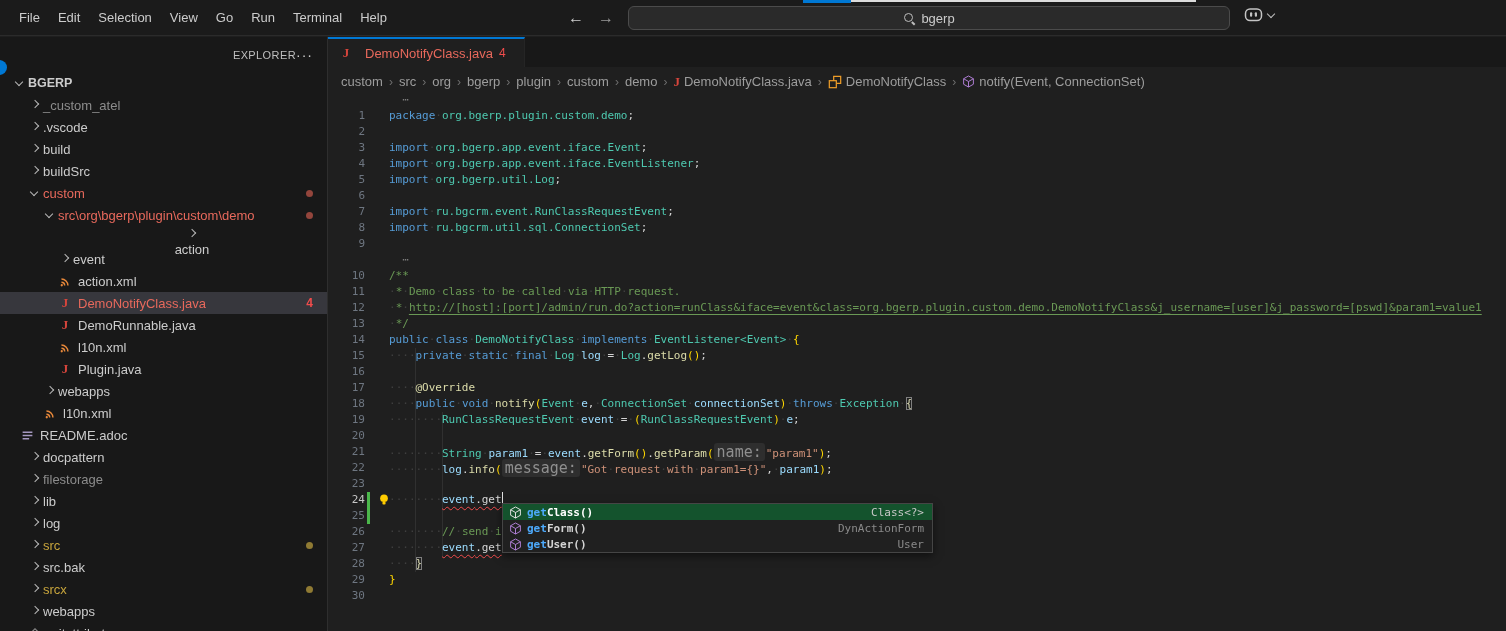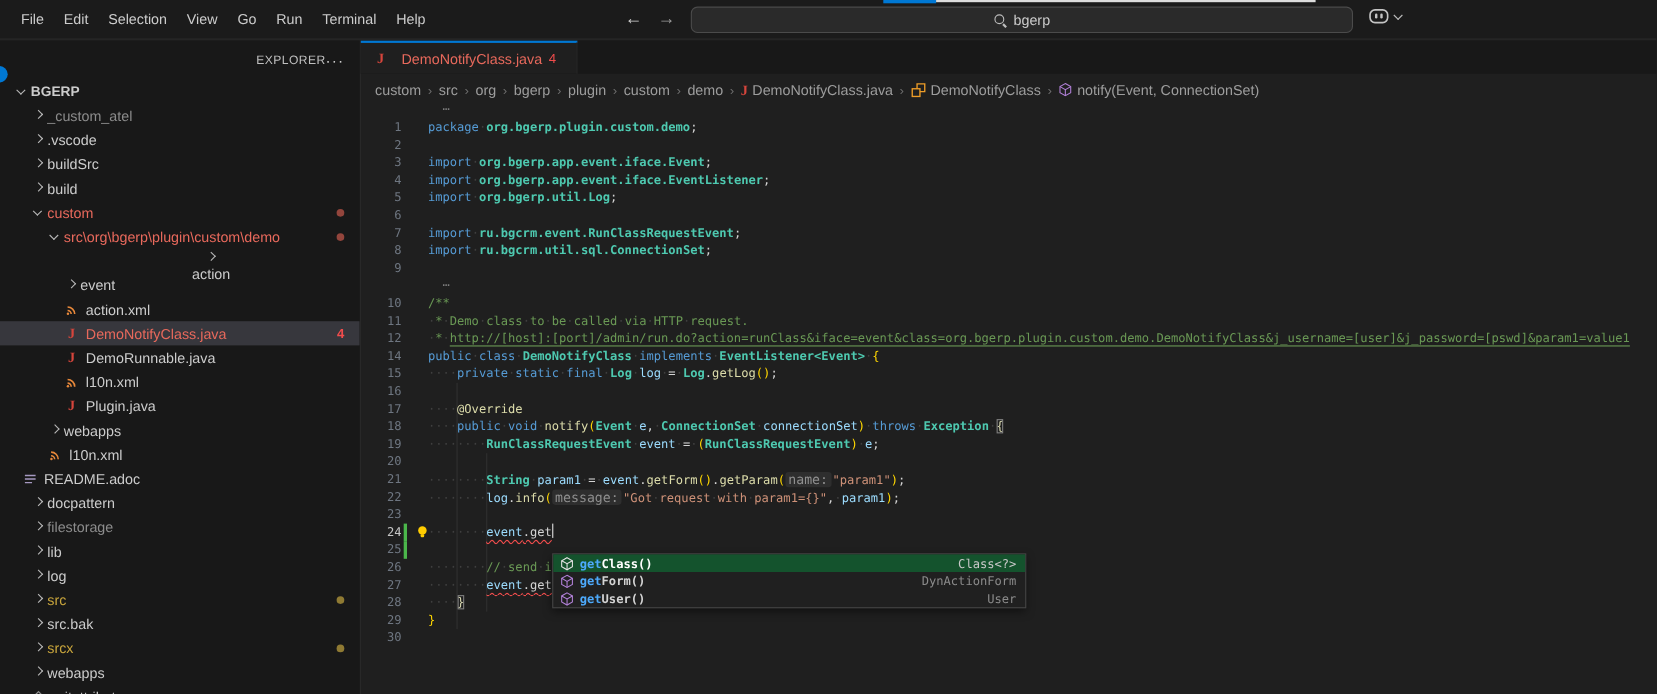--- a/index.html
+++ b/index.html
@@ -76,34 +76,34 @@
   .code { position:relative; flex:1; overflow:hidden; font-family:"DejaVu Sans Mono", monospace; font-size:11px; }
   .code-inner { margin-top:-4px; }
   .code-row { position:relative; height:16px; line-height:16px; white-space:pre; display:flex; }
   .ln { width:37px; flex:0 0 37px; text-align:right; color:#6e7681; user-select:none; }
   .ln.active { color:#c6c6c6; }
   .ctext { margin-left:24px; white-space:pre; }
   .code-row.changed::before { content:""; position:absolute; left:39px; top:0; width:3px; height:16px; background:#4bb74b; }
   .guide { position:absolute; width:1px; background:#303030; z-index:0; }
 
   .tok.kw    { color:#569cd6; }
-  .tok.type  { color:#4ec9b0;font-weight:bold; }
+  .tok.type  { color:#4ec9b0; }
   .tok.fn    { color:#dcdcaa; }
   .tok.var   { color:#9cdcfe; }
   .tok.str   { color:#ce9178; }
   .tok.com   { color:#6a9955; }
   .tok.comlink { color:#6a9955; text-decoration:underline; text-underline-offset:3px; }
   .tok.punct { color:#d4d4d4; }
   .tok.paren { color:#ffd700; }
   .tok.brace1{ color:#ffd700; }
   .tok.bracebox { color:#d8d8b0; outline:1px solid #7f7f7f; outline-offset:-1px; }
   .tok.anno  { color:#dcdcaa; }
   .tok.dim   { color:#7c7c7c; padding-left:2ch; }
   .tok.err   { text-decoration:underline wavy #f14c4c 1px; text-underline-offset:3px; }
-  .tok.inlay { background:#2e2e2e; color:#8f8f8f; border-radius:3px; padding:0 3px; margin-right:1px; font-size:12px; }
+  .tok.inlay { background:#2e2e2e; color:#8f8f8f; border-radius:3px; padding:0 3px; margin-right:1px; font-size:15px; }
   .ws { color:#3f3f3f; }
   .caret { display:inline-block; width:1.5px; height:13px; background:#e0e0e0; vertical-align:-2px; }
   .bulb { position:absolute; left:49px; top:1px; width:14px; height:14px; z-index:2; }
 
   
   .suggest { position:absolute; left:502px; top:503px; width:431px; background:#202020; border:1px solid #454545;
              box-shadow:0 3px 8px rgba(0,0,0,.5); z-index:50; font-family:"DejaVu Sans Mono", monospace; font-size:11px; }
   .sug-row { height:16px; display:flex; align-items:center; padding:0 8px 0 4px; color:#cccccc; }
   .sug-row.selected { background:#14532d; }
   .sug-icon { width:16px; height:16px; margin-right:4px; display:flex; align-items:center; justify-content:center; color:#b180d7; }
@@ -166,25 +166,25 @@
           <div class="tree-row" style="padding-left: 27px;">
             <span class="chev"></span>
             <span class="lbl c-dim">_custom_atel</span>
           </div>
           <div class="tree-row" style="padding-left: 27px;">
             <span class="chev"></span>
             <span class="lbl ">.vscode</span>
           </div>
           <div class="tree-row" style="padding-left: 27px;">
             <span class="chev"></span>
+            <span class="lbl ">build</span>
+          </div>
+          <div class="tree-row" style="padding-left: 27px;">
+            <span class="chev"></span>
             <span class="lbl ">buildSrc</span>
-          </div>
-          <div class="tree-row" style="padding-left: 27px;">
-            <span class="chev"></span>
-            <span class="lbl ">build</span>
           </div>
           <div class="tree-row" style="padding-left: 27px;">
             <span class="chev open"></span>
             <span class="lbl c-err">custom</span>
             <span class="row-dot error"></span>
           </div>
           <div class="tree-row" style="padding-left: 42px;">
             <span class="chev open"></span>
             <span class="lbl c-err">src\org\bgerp\plugin\custom\demo</span>
             <span class="row-dot error"></span>
@@ -397,20 +397,21 @@
             <div class="code-row"><span class="ln">4</span><span class="ctext"><span class="tok kw">import</span><span class="ws">·</span><span class="tok type">org.bgerp.app.event.iface.EventListener</span><span class="tok punct">;</span></span></div>
             <div class="code-row"><span class="ln">5</span><span class="ctext"><span class="tok kw">import</span><span class="ws">·</span><span class="tok type">org.bgerp.util.Log</span><span class="tok punct">;</span></span></div>
             <div class="code-row"><span class="ln">6</span><span class="ctext"></span></div>
             <div class="code-row"><span class="ln">7</span><span class="ctext"><span class="tok kw">import</span><span class="ws">·</span><span class="tok type">ru.bgcrm.event.RunClassRequestEvent</span><span class="tok punct">;</span></span></div>
             <div class="code-row"><span class="ln">8</span><span class="ctext"><span class="tok kw">import</span><span class="ws">·</span><span class="tok type">ru.bgcrm.util.sql.ConnectionSet</span><span class="tok punct">;</span></span></div>
             <div class="code-row"><span class="ln">9</span><span class="ctext"></span></div>
             <div class="code-row"><span class="ln"></span><span class="ctext"><span class="tok dim">⋯</span></span></div>
             <div class="code-row"><span class="ln">10</span><span class="ctext"><span class="tok com">/**</span></span></div>
             <div class="code-row"><span class="ln">11</span><span class="ctext"><span class="ws">·</span><span class="tok com">*</span><span class="ws">·</span><span class="tok com">Demo</span><span class="ws">·</span><span class="tok com">class</span><span class="ws">·</span><span class="tok com">to</span><span class="ws">·</span><span class="tok com">be</span><span class="ws">·</span><span class="tok com">called</span><span class="ws">·</span><span class="tok com">via</span><span class="ws">·</span><span class="tok com">HTTP</span><span class="ws">·</span><span class="tok com">request.</span></span></div>
             <div class="code-row"><span class="ln">12</span><span class="ctext"><span class="ws">·</span><span class="tok com">*</span><span class="ws">·</span><span class="tok comlink">http://[host]:[port]/admin/run.do?action=runClass&amp;iface=event&amp;class=org.bgerp.plugin.custom.demo.DemoNotifyClass&amp;j_username=[user]&amp;j_password=[pswd]&amp;param1=value1</span></span></div>
+            <div class="code-row"><span class="ln">13</span><span class="ctext"><span class="ws">·</span><span class="tok com">*/</span></span></div>
             <div class="code-row"><span class="ln">14</span><span class="ctext"><span class="tok kw">public</span><span class="ws">·</span><span class="tok kw">class</span><span class="ws">·</span><span class="tok type">DemoNotifyClass</span><span class="ws">·</span><span class="tok kw">implements</span><span class="ws">·</span><span class="tok type">EventListener&lt;Event&gt;</span><span class="ws">·</span><span class="tok brace1">{</span></span></div>
             <div class="code-row"><span class="ln">15</span><span class="ctext"><span class="ws">·</span><span class="ws">·</span><span class="ws">·</span><span class="ws">·</span><span class="tok kw">private</span><span class="ws">·</span><span class="tok kw">static</span><span class="ws">·</span><span class="tok kw">final</span><span class="ws">·</span><span class="tok type">Log</span><span class="ws">·</span><span class="tok var">log</span><span class="ws">·</span><span class="tok punct">=</span><span class="ws">·</span><span class="tok type">Log</span><span class="tok punct">.</span><span class="tok fn">getLog</span><span class="tok paren">()</span><span class="tok punct">;</span></span></div>
             <div class="code-row"><span class="ln">16</span><span class="ctext"></span></div>
             <div class="code-row"><span class="ln">17</span><span class="ctext"><span class="ws">·</span><span class="ws">·</span><span class="ws">·</span><span class="ws">·</span><span class="tok anno">@Override</span></span></div>
             <div class="code-row"><span class="ln">18</span><span class="ctext"><span class="ws">·</span><span class="ws">·</span><span class="ws">·</span><span class="ws">·</span><span class="tok kw">public</span><span class="ws">·</span><span class="tok kw">void</span><span class="ws">·</span><span class="tok fn">notify</span><span class="tok paren">(</span><span class="tok type">Event</span><span class="ws">·</span><span class="tok var">e</span><span class="tok punct">,</span><span class="ws">·</span><span class="tok type">ConnectionSet</span><span class="ws">·</span><span class="tok var">connectionSet</span><span class="tok paren">)</span><span class="ws">·</span><span class="tok kw">throws</span><span class="ws">·</span><span class="tok type">Exception</span><span class="ws">·</span><span class="tok bracebox">{</span></span></div>
             <div class="code-row"><span class="ln">19</span><span class="ctext"><span class="ws">·</span><span class="ws">·</span><span class="ws">·</span><span class="ws">·</span><span class="ws">·</span><span class="ws">·</span><span class="ws">·</span><span class="ws">·</span><span class="tok type">RunClassRequestEvent</span><span class="ws">·</span><span class="tok var">event</span><span class="ws">·</span><span class="tok punct">=</span><span class="ws">·</span><span class="tok paren">(</span><span class="tok type">RunClassRequestEvent</span><span class="tok paren">)</span><span class="ws">·</span><span class="tok var">e</span><span class="tok punct">;</span></span></div>
             <div class="code-row"><span class="ln">20</span><span class="ctext"></span></div>
             <div class="code-row"><span class="ln">21</span><span class="ctext"><span class="ws">·</span><span class="ws">·</span><span class="ws">·</span><span class="ws">·</span><span class="ws">·</span><span class="ws">·</span><span class="ws">·</span><span class="ws">·</span><span class="tok type">String</span><span class="ws">·</span><span class="tok var">param1</span><span class="ws">·</span><span class="tok punct">=</span><span class="ws">·</span><span class="tok var">event</span><span class="tok punct">.</span><span class="tok fn">getForm</span><span class="tok paren">()</span><span class="tok punct">.</span><span class="tok fn">getParam</span><span class="tok paren">(</span><span class="tok inlay">name:</span><span class="tok str">"param1"</span><span class="tok paren">)</span><span class="tok punct">;</span></span></div>
             <div class="code-row"><span class="ln">22</span><span class="ctext"><span class="ws">·</span><span class="ws">·</span><span class="ws">·</span><span class="ws">·</span><span class="ws">·</span><span class="ws">·</span><span class="ws">·</span><span class="ws">·</span><span class="tok var">log</span><span class="tok punct">.</span><span class="tok fn">info</span><span class="tok paren">(</span><span class="tok inlay">message:</span><span class="tok str">"Got</span><span class="ws">·</span><span class="tok str">request</span><span class="ws">·</span><span class="tok str">with</span><span class="ws">·</span><span class="tok str">param1={}"</span><span class="tok punct">,</span><span class="ws">·</span><span class="tok var">param1</span><span class="tok paren">)</span><span class="tok punct">;</span></span></div>
             <div class="code-row"><span class="ln">23</span><span class="ctext"></span></div>

